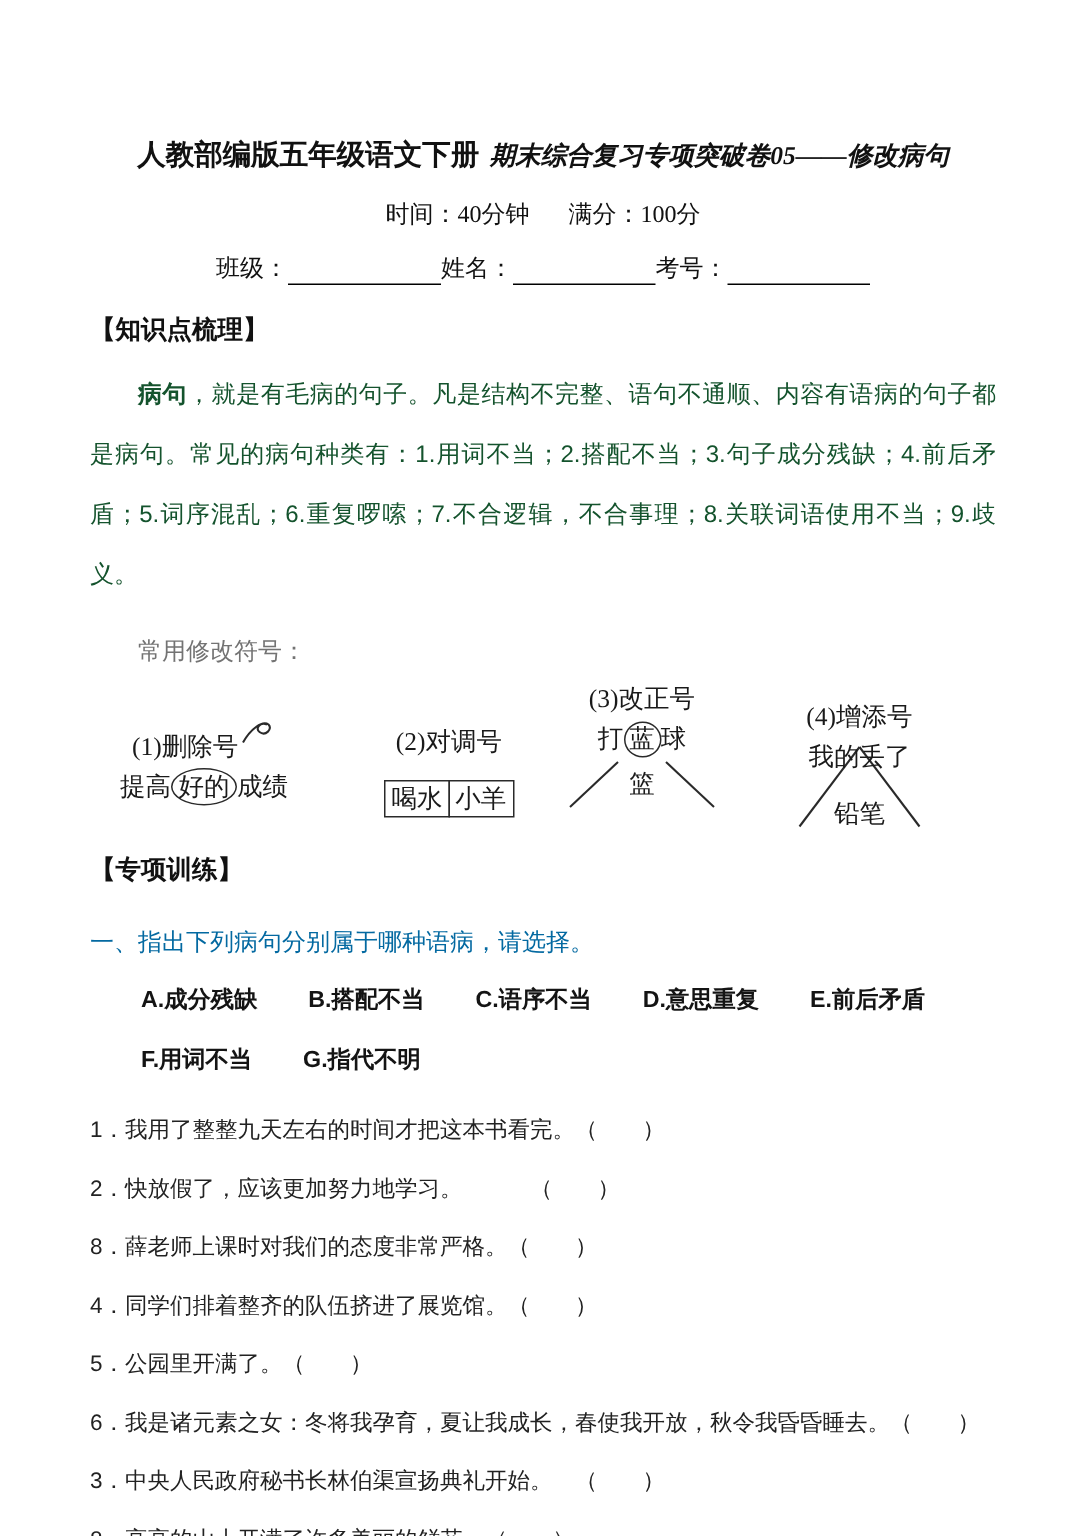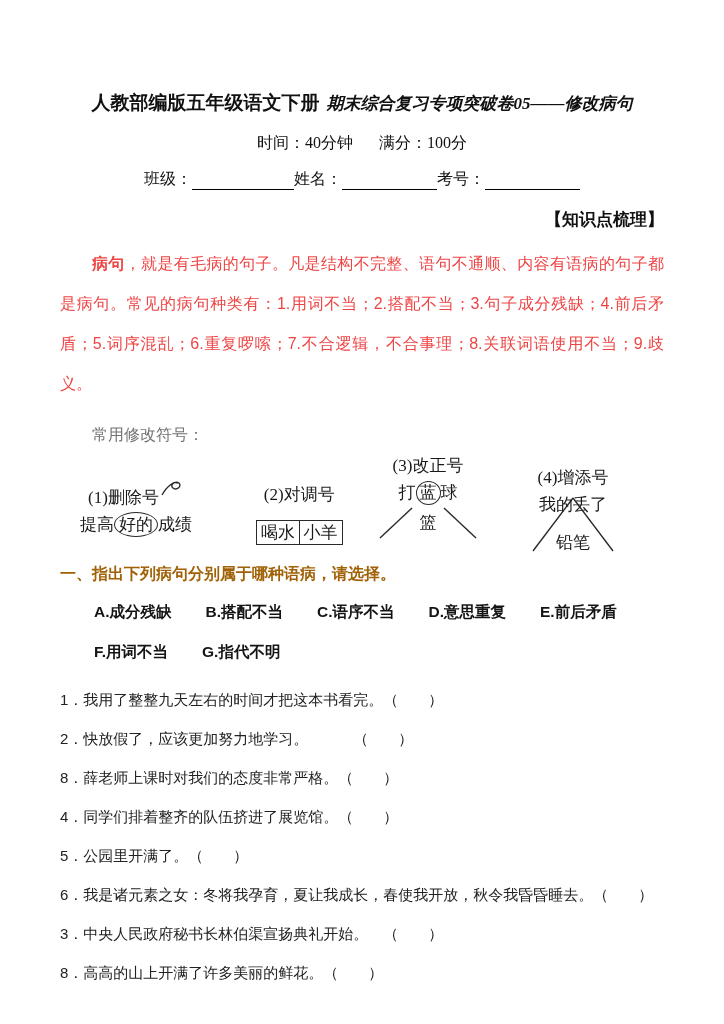--- a/index.html
+++ b/index.html
@@ -15,24 +15,24 @@
   .t-sub  { font-family:"Liberation Serif",serif; font-style:italic; font-weight:bold; font-size:17px; margin-left:7px; }
 
   .meta { display:flex; justify-content:center; gap:26px; margin-top:17px;
           font-family:"Liberation Serif",serif; font-size:16px; }
 
   .fields { display:flex; justify-content:center; align-items:flex-end; margin-top:15px;
             font-family:"Liberation Serif",serif; font-size:16px; }
   .blank { display:inline-block; border-bottom:1px solid #000; height:19px; }
   .w1 { width:102px; } .w2 { width:95px; } .w3 { width:95px; }
 
-  .sec-h { text-align:right; font-weight:bold; font-size:17px; margin-top:18px; }
+  .sec-h { text-align:left; font-weight:bold; font-size:17px; margin-top:18px; }
 
   .para { margin:13px 0 0 0; font-size:16px; line-height:40px; text-align:justify;
-          text-indent:2em; color:#ef4444; }
+          text-indent:2em; color:#14532d; }
   .lead { font-weight:bold; }
 
   .sym-label { font-size:16px; text-indent:2em; line-height:34px; margin-top:14px; color:#737373; }
 
   .sym-band { position:relative; height:98px; font-family:"Liberation Serif",serif;
               font-size:17px; color:#1a1a1a; }
   .ex { position:absolute; text-align:center; line-height:27px; white-space:nowrap; }
   #ex1 { left:20px;  top:26px; }
   #ex2 { left:196px; top:29px; }
   #ex3 { left:316px; top:0; }
@@ -49,21 +49,21 @@
           padding:1px 3px; line-height:20px; }
   .ex3-bot { position:relative; width:104px; height:34px; margin:1px auto 0; }
   .ex3-bot svg { position:absolute; left:0; top:0; }
   .corr { position:relative; z-index:1; line-height:32px; }
 
   .ex4-bod { position:relative; width:116px; height:64px; }
   .ex4-l2 { position:absolute; top:0; left:0; width:100%; text-align:center; }
   .ex4-l3 { position:absolute; bottom:0; left:0; width:100%; text-align:center; line-height:24px; }
   .ex4-bod svg { position:absolute; left:0; top:0; }
 
-  .instr { font-weight:bold; font-size:16px; margin-top:14px; color:#a16207; }
+  .instr { font-weight:normal; font-size:16px; margin-top:27px; color:#0369a1; }
   .opts { display:flex; gap:34px; font-weight:bold; font-size:15.5px; margin-top:17px;
           padding-left:34px; color:#141414; }
   .opts.r2 { margin-top:19px; }
 
   .qs { margin-top:17px; font-size:15px; color:#222; }
   .q  { line-height:39px; white-space:nowrap; }
 
   svg line, svg path { stroke:#2a2a2a; stroke-width:1.4; fill:none; }
 </style>
 </head>
@@ -136,20 +136,21 @@
           <line x1="58" y1="7" x2="18" y2="60"></line>
           <line x1="58" y1="7" x2="98" y2="60"></line>
         </svg>
         <div class="ex4-l2">我的丢了</div>
         <div class="ex4-l3">铅笔</div>
       </div>
     </div>
 
   </div>
 
+  <div class="sec-h">【专项训练】</div>
 
   <div class="instr">一、指出下列病句分别属于哪种语病，请选择。</div>
 
   <div class="opts r1">
     <span>A.成分残缺</span>
     <span>B.搭配不当</span>
     <span>C.语序不当</span>
     <span>D.意思重复</span>
     <span>E.前后矛盾</span>
   </div>

